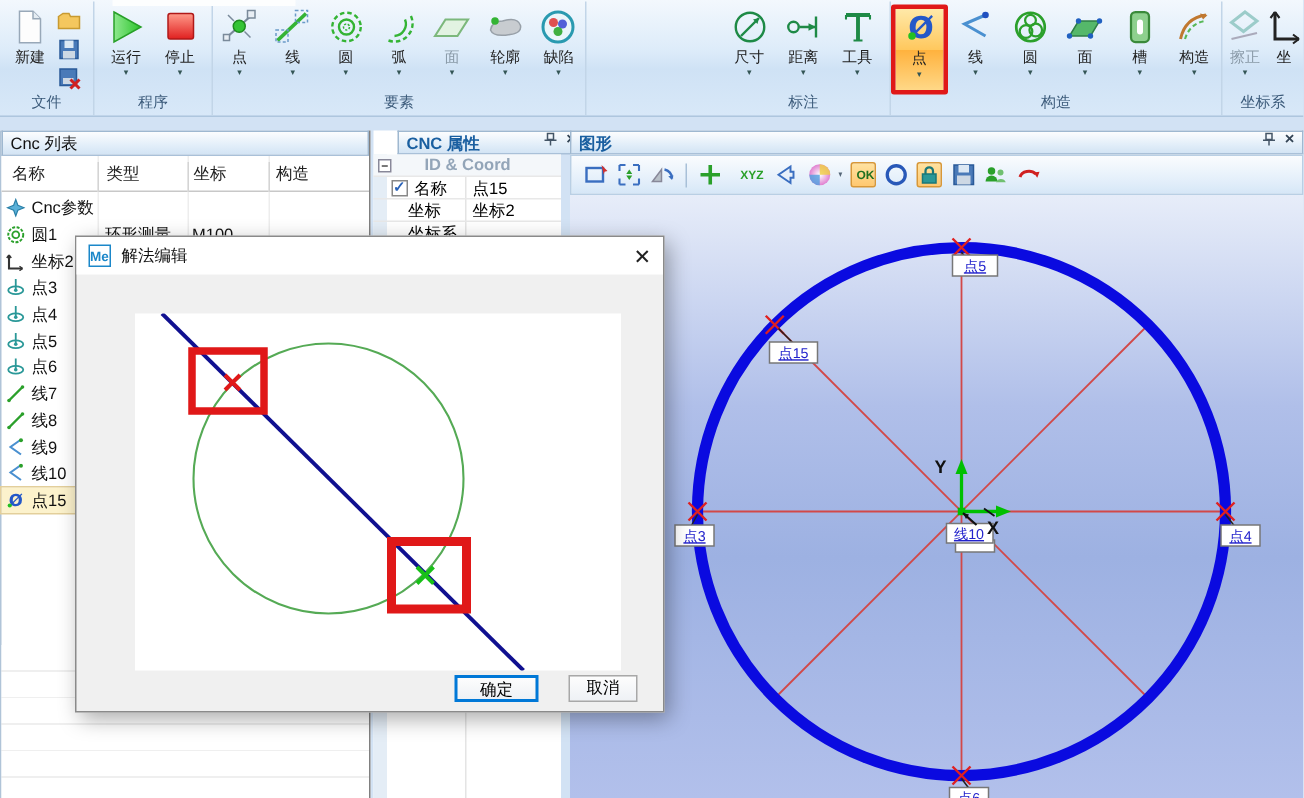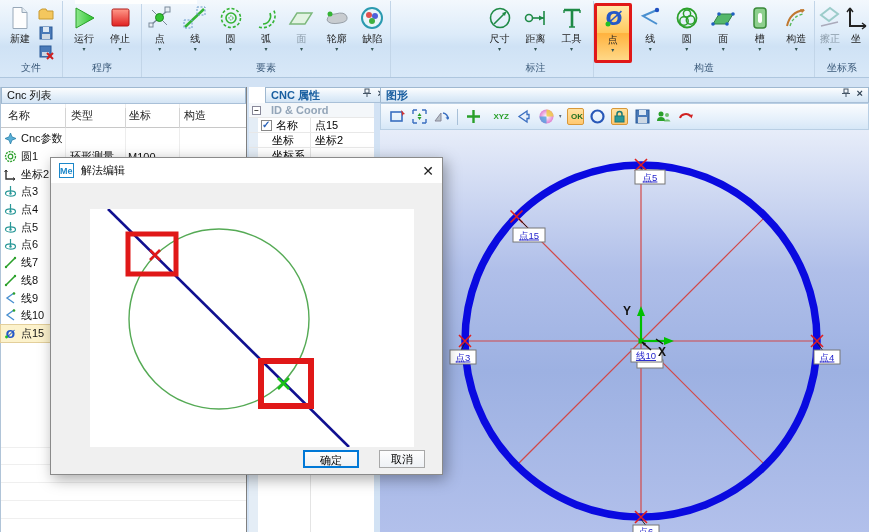--- a/index.html
+++ b/index.html
@@ -503,21 +503,21 @@
             <line x1="1" y1="5.5" x2="9" y2="5.5" stroke="#456"></line>
             <line x1="5" y1="5.5" x2="5" y2="9" stroke="#456"></line>
           </svg></span>
       <span class="closex">×</span>
     </span>
   </div>
   <div class="mp-gutter"></div>
   <div class="mp-divider"></div>
   <div class="mrow sechead" style="top:16px">
     <span class="minus">−</span>
-    <span style="margin-left:10px">ID &amp; Coord</span>
+    <span style="margin-left:22px">ID &amp; Coord</span>
   </div>
   <div class="mrow" style="top:31px">
     <span class="cbx"></span>
     <span style="margin-left:4px">名称</span>
     <span class="val">点15</span>
   </div>
   <div class="mrow" style="top:46px">
     <span class="lab">坐标</span>
     <span class="val">坐标2</span>
   </div>

